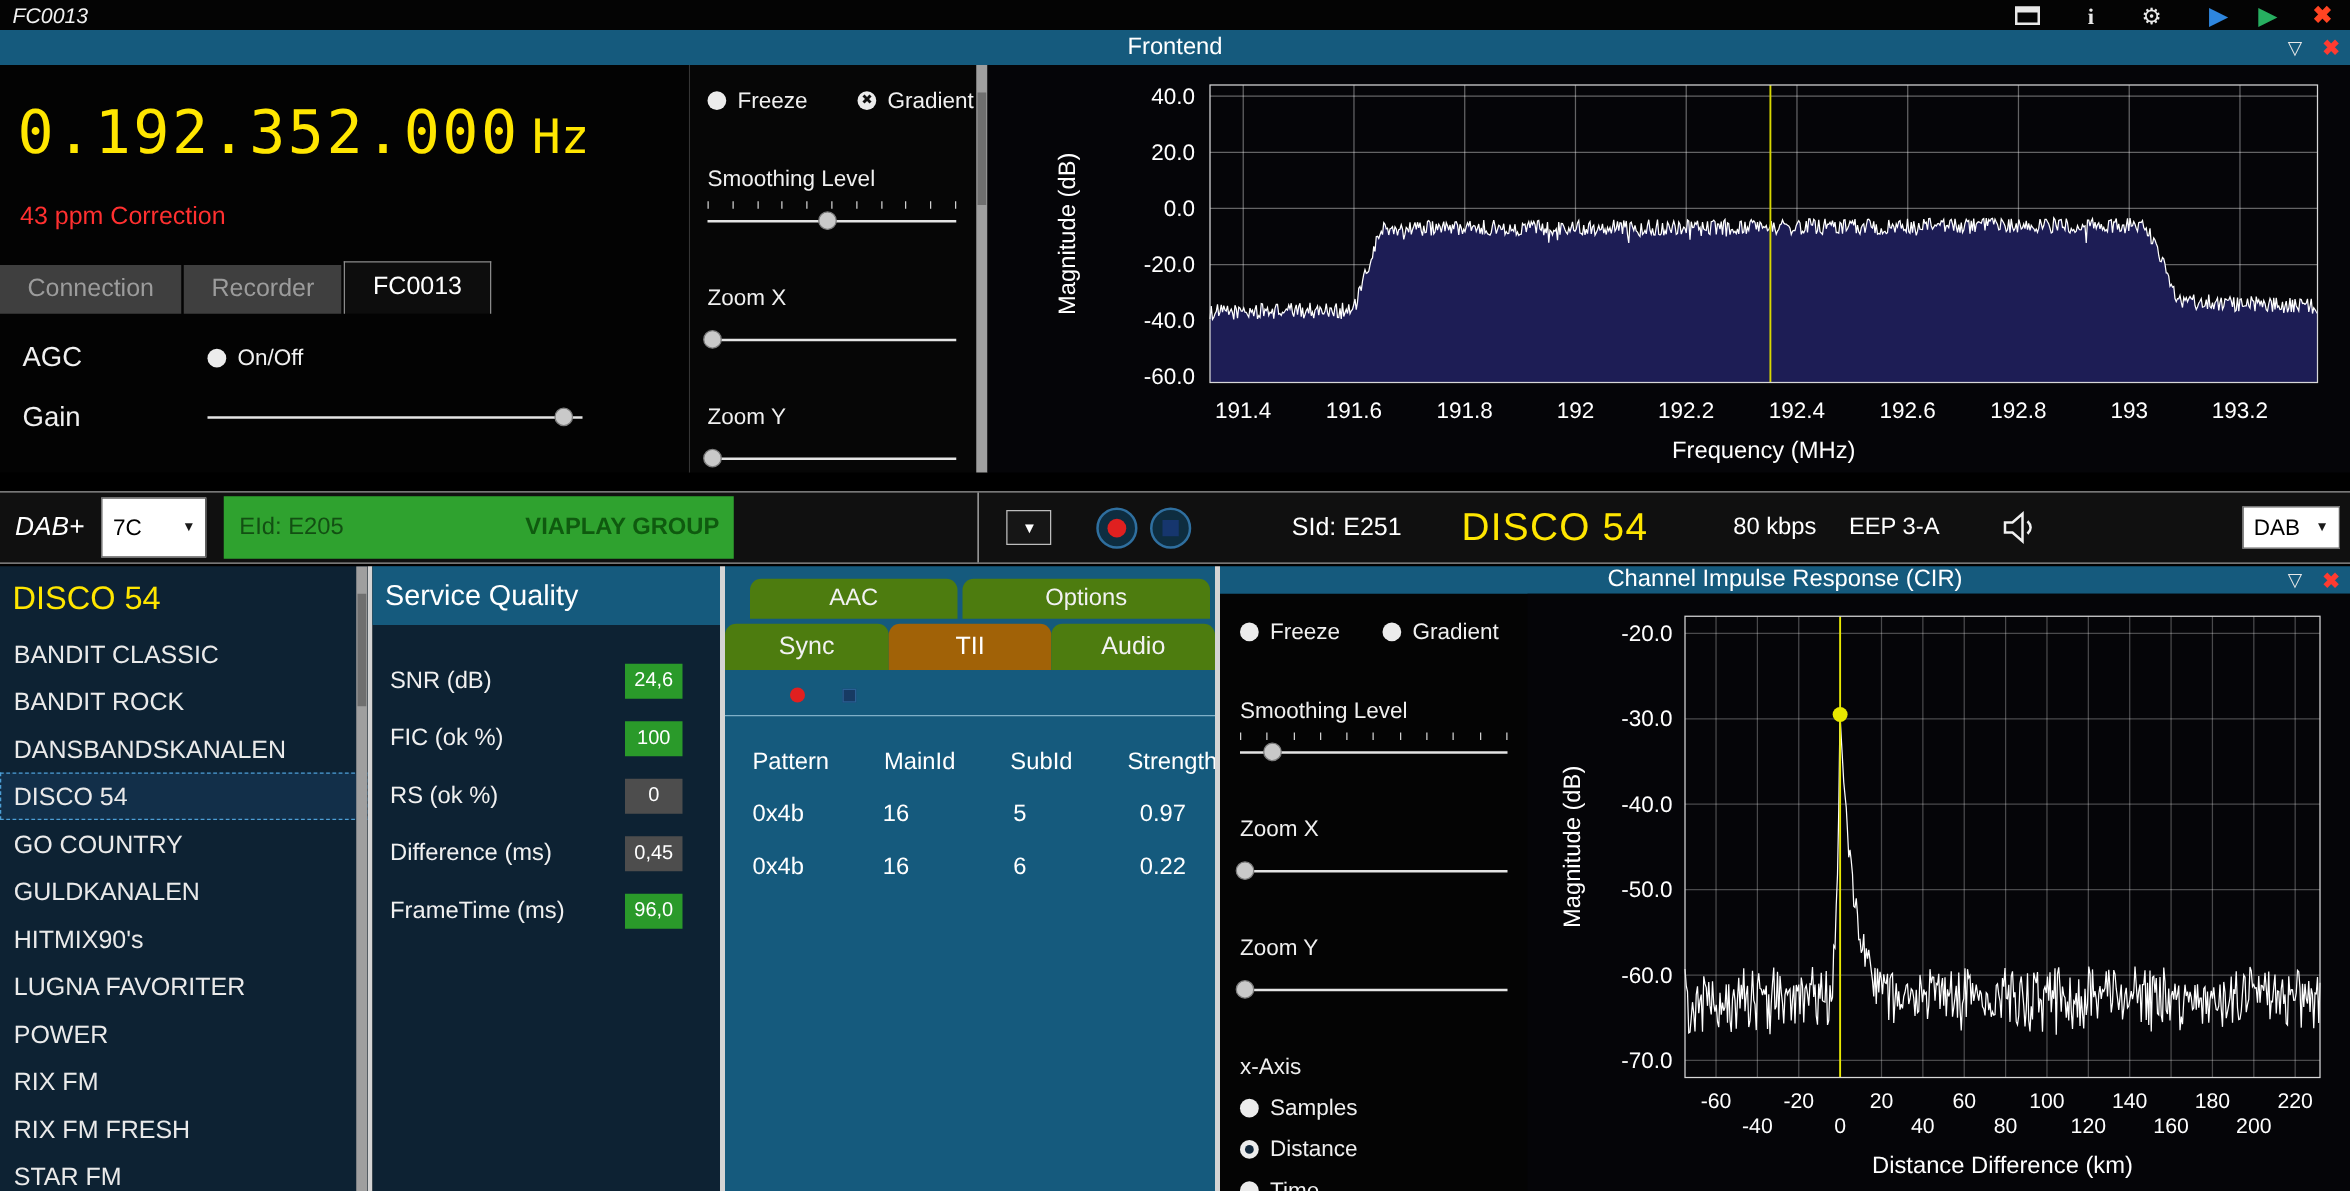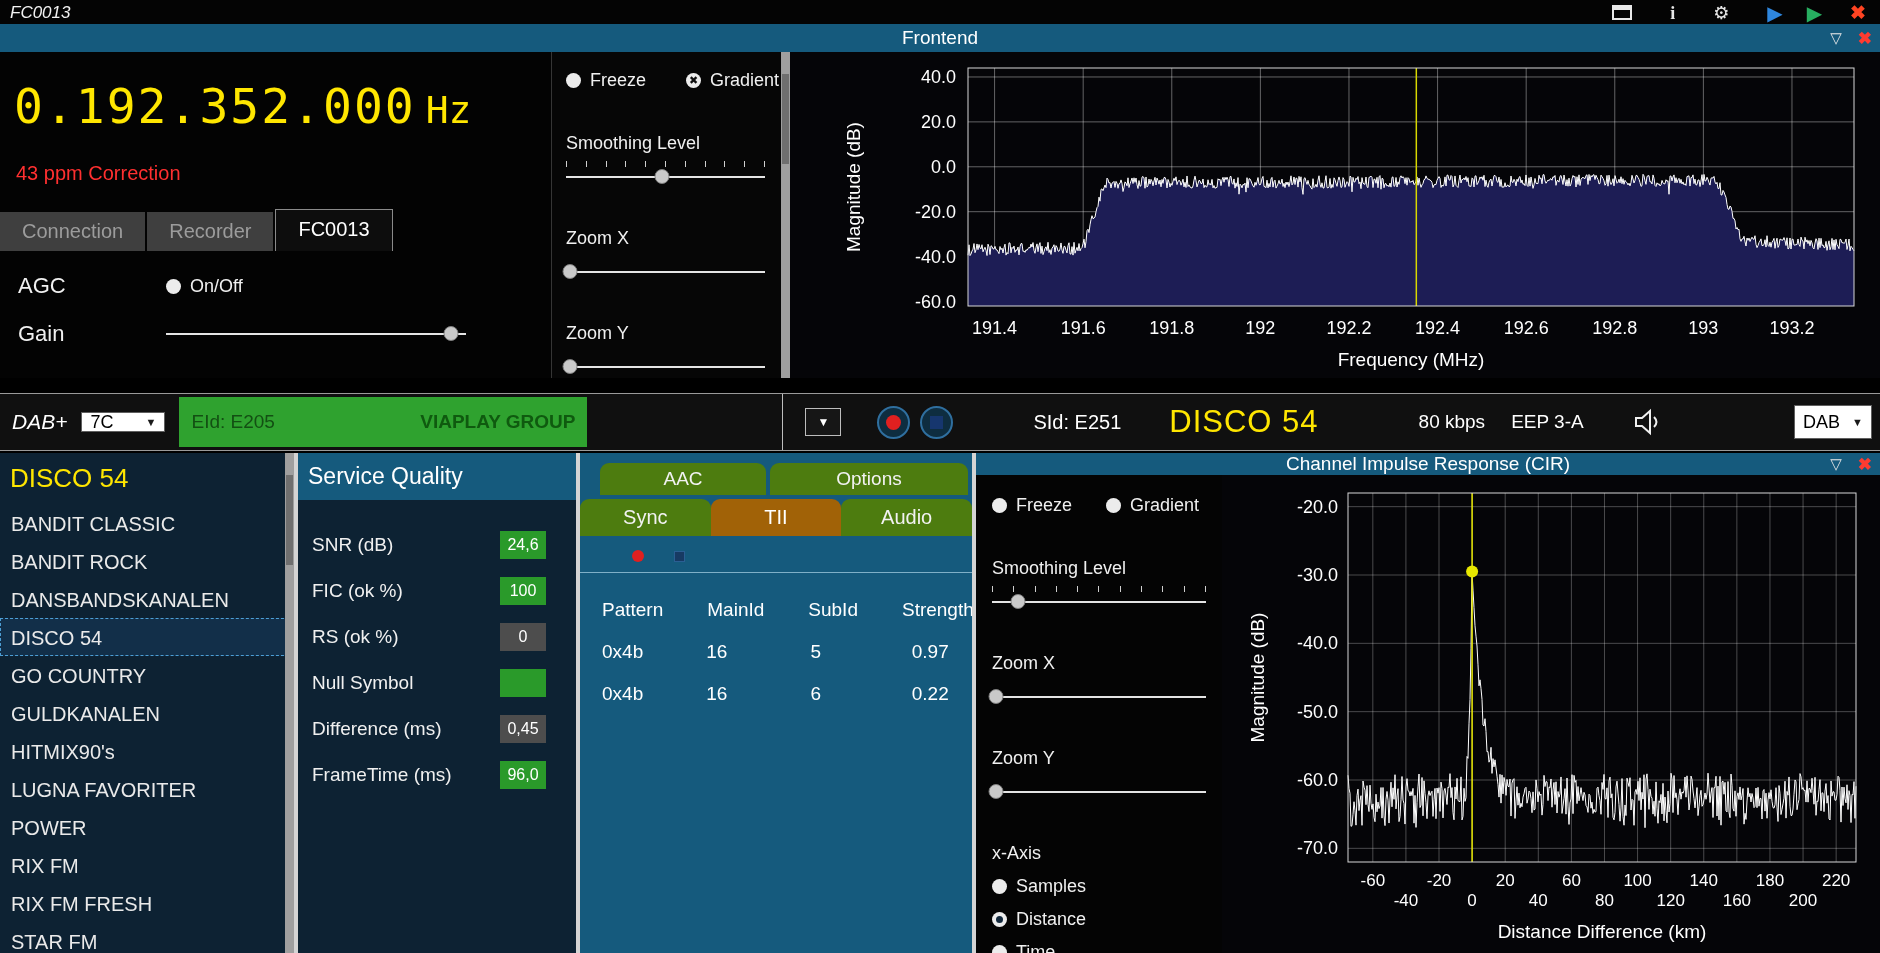--- a/index.html
+++ b/index.html
@@ -69,38 +69,38 @@
   .v-thumb { position:absolute; left:1px; right:1px; top:22px; height:90px; background:#6f6f6f; }
 
   .spectrum-plot { flex:1; background:#050508; position:relative; }
   svg text { font-family:"Liberation Sans", sans-serif; }
 
   
   .dab-bar { position:absolute; top:393px; left:0; width:1880px; height:58px; background:#101010;
     border-top:1px solid #9a9a9a; border-bottom:1px solid #9a9a9a; display:flex; align-items:center; }
   .dab-mode { font-style:italic; font-size:21px; margin:0 14px 0 12px; }
   .select { background:#fff; color:#000; display:flex; align-items:center; justify-content:space-between;
-    padding:0 8px; height:20px; font-size:18px; border:1px solid #5f5f5f; min-width:84px; }
+    padding:0 8px; height:48px; font-size:18px; border:1px solid #5f5f5f; min-width:84px; }
   .sel-arrow { font-size:11px; color:#1a1a1a; margin-left:10px; }
   .ensemble-box { width:408px; height:50px; margin-left:14px; background:#2fa22f; display:flex;
     align-items:center; justify-content:space-between; padding:0 12px; font-size:19px; }
   .ens-eid { color:#134f13; }
   .ens-name { color:#0f5a0f; font-weight:bold; }
   .ens-time { color:#f6fff6; }
   .dab-sep { width:1px; height:56px; background:#bdbdbd; margin-left:195px; }
   .drop-btn { width:36px; height:28px; border:1px solid #bdbdbd; background:#161616; color:#fff;
     display:flex; align-items:center; justify-content:center; font-size:12px; margin-left:22px; }
   .rec-btn { width:33px; height:33px; border-radius:50%; background:#0e2d40; border:2px solid #2f6f9f;
     display:flex; align-items:center; justify-content:center; margin-left:36px; }
   .rec-btn + .rec-btn { margin-left:10px; }
   .rec-dot { width:15px; height:15px; border-radius:50%; background:#e02020; }
   .stop-sq { width:13px; height:13px; background:#16366e; }
   .sid-text { font-size:20px; margin-left:80px; }
   .service-name-big { color:#ffe600; font-size:31px; margin-left:48px; letter-spacing:1px; }
-  .bitrate-text { font-size:19px; margin-left:100px; }
+  .bitrate-text { font-size:19px; margin-left:68px; }
   .prot-text { font-size:19px; margin-left:26px; }
   .speaker { margin-left:48px; display:flex; align-items:center; }
   .out-select { margin-left:auto; margin-right:8px; min-width:78px; height:34px; }
 
   
   .bottom { position:absolute; top:453px; left:0; width:1880px; height:500px; display:flex; }
   .splitter { width:4px; background:#d4d4d4; }
 
   .services { width:294px; background:#0d2233; position:relative; overflow:hidden; padding-top:8px; }
   .services-title { color:#ffe600; font-size:26px; padding:2px 0 10px 10px; }
@@ -356,24 +356,20 @@
             <span class="q-label">SNR (dB)</span>
             <span class="q-badge" style="background: rgb(42, 154, 42);">24,6</span>
           </div>
           <div class="q-row">
             <span class="q-label">FIC (ok %)</span>
             <span class="q-badge" style="background: rgb(42, 154, 42);">100</span>
           </div>
           <div class="q-row">
             <span class="q-label">RS (ok %)</span>
             <span class="q-badge" style="background: rgb(77, 77, 77);">0</span>
-          </div>
-          <div class="q-row">
-            <span class="q-label">Null Symbol</span>
-            <span class="q-badge" style="background: rgb(42, 154, 42);"></span>
           </div>
           <div class="q-row">
             <span class="q-label">Difference (ms)</span>
             <span class="q-badge" style="background: rgb(77, 77, 77);">0,45</span>
           </div>
           <div class="q-row">
             <span class="q-label">FrameTime (ms)</span>
             <span class="q-badge" style="background: rgb(42, 154, 42);">96,0</span>
           </div>
         </div>

